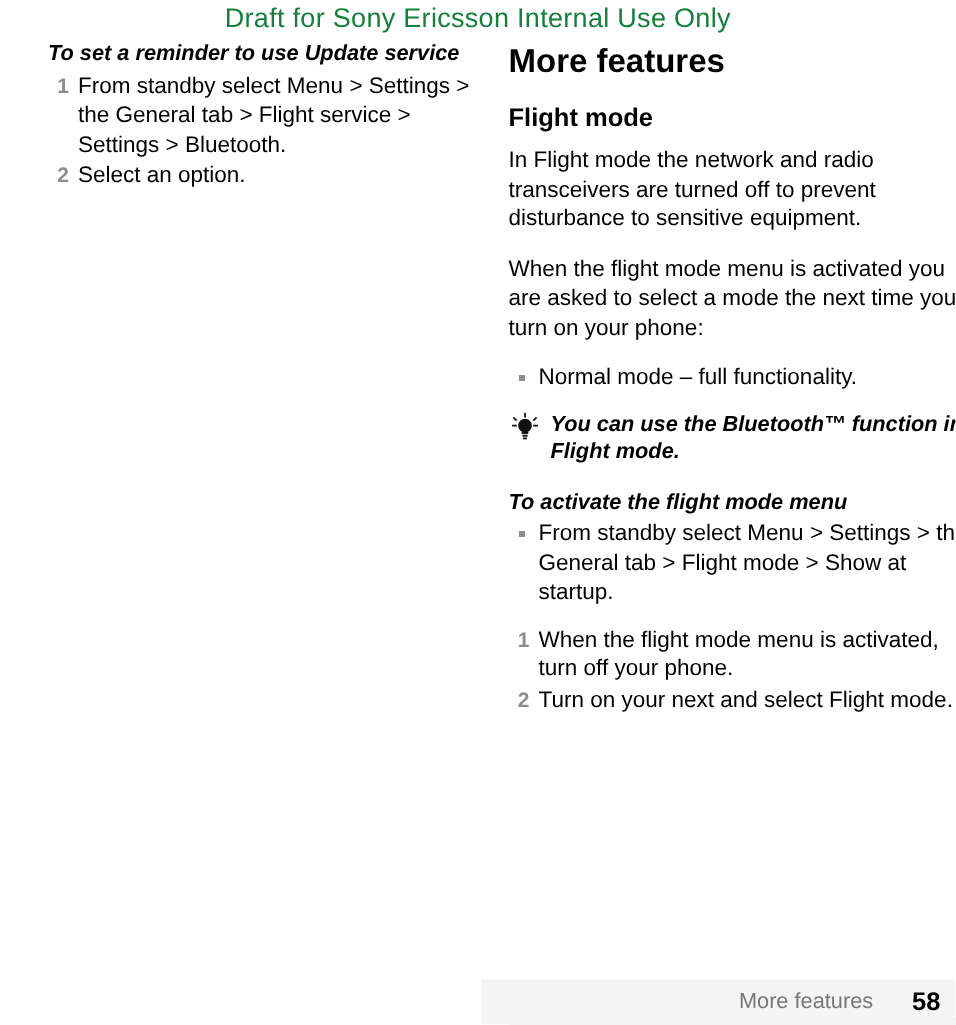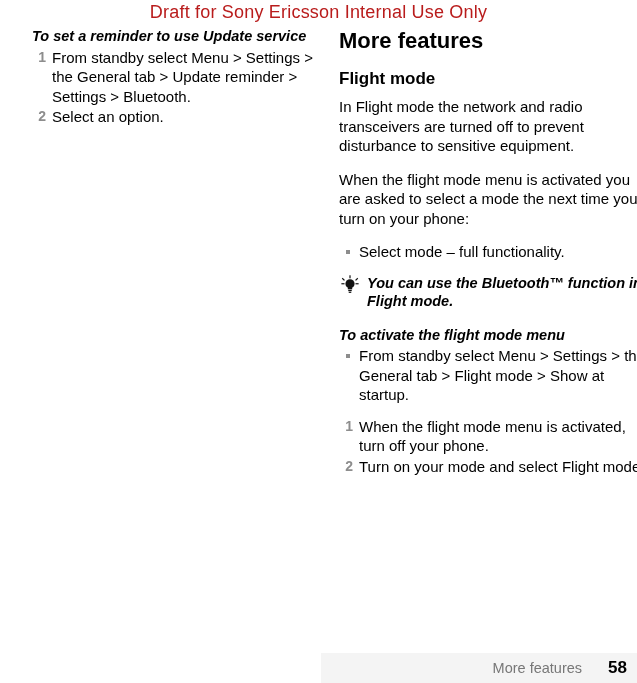--- a/index.html
+++ b/index.html
@@ -17,21 +17,21 @@
   }
 
   
   .draft-header {
     position: absolute;
     top: 0;
     left: 0;
     width: 637px;
     text-align: center;
     font-size: 18px;
-    color: #b91c1c;
+    color: #15803d;
     letter-spacing: 0.2px;
     line-height: 22px;
     padding-top: 1px;
     white-space: nowrap;
   }
 
   
   .page {
     position: absolute;
     top: 28px;
@@ -191,38 +191,38 @@
 
 <div class="draft-header">Draft for Sony Ericsson Internal Use Only</div>
 
 <div class="page">
 
   <div class="col col-left">
 
     <div class="h3">To set a reminder to use Update service</div>
 
     <ol class="steps">
-        <li><span>From standby select </span><span class="accent">Menu</span><span> &gt; </span><span class="accent">Settings</span><span> &gt; the </span><span class="accent">General</span><span> tab &gt; </span><span class="accent">Update reminder</span><span> &gt; </span><span class="accent">Settings</span><span> &gt; </span><span class="accent">Bluetooth</span><span>.</span></li>
+        <li><span>From standby select </span><span class="accent">Menu</span><span> &gt; </span><span class="accent">Settings</span><span> &gt; the </span><span class="accent">General</span><span> tab &gt; </span><span class="accent">Flight service</span><span> &gt; </span><span class="accent">Settings</span><span> &gt; </span><span class="accent">Bluetooth</span><span>.</span></li>
         <li><span>Select an option.</span></li>
       </ol>
 
   </div>
 
   <div class="col col-right">
 
     <div class="h1">More features</div>
 
     <div class="h2">Flight mode</div>
 
     <p class="body"><span>In </span><span class="accent">Flight mode</span><span> the network and radio transceivers are turned off to prevent disturbance to sensitive equipment.</span></p>
 
     <p class="body"><span>When the flight mode menu is activated you are asked to select a mode the next time you turn on your phone:</span></p>
 
     <ul class="bullets">
-        <li><span class="accent">Select mode</span><span> – full functionality.</span></li>
+        <li><span class="accent">Normal mode</span><span> – full functionality.</span></li>
       </ul>
 
     <div class="tip">
       <span class="tip-icon">
         <svg viewBox="0 0 24 24" width="22" height="22" aria-hidden="true">
           <g fill="#111111">
             <circle cx="12" cy="9.6" r="5"></circle>
             <rect x="9.6" y="14.1" width="4.8" height="1.5"></rect>
             <rect x="10.1" y="16.2" width="3.8" height="1.4"></rect>
             <rect x="10.6" y="18.2" width="2.8" height="1.3"></rect>
@@ -239,21 +239,21 @@
 
     <div class="h3">To activate the flight mode menu</div>
 
     <ul class="bullets">
         <li><span>From standby select </span><span class="accent">Menu</span><span> &gt; </span><span class="accent">Settings</span><span> &gt; the </span><span class="accent">General</span><span> tab &gt; </span><span class="accent">Flight mode</span><span> &gt; </span><span class="accent">Show at startup</span><span>.</span></li>
       </ul>
 
 
     <ol class="steps">
         <li><span>When the flight mode menu is activated, turn off your phone.</span></li>
-        <li><span>Turn on your mode and select </span><span class="accent">Flight mode</span><span>.</span></li>
+        <li><span>Turn on your next and select </span><span class="accent">Flight mode</span><span>.</span></li>
       </ol>
 
   </div>
 </div>
 
 <div class="footer">
   <div class="footer-bar"></div>
   <div class="footer-inner">
     <span class="footer-title">More features</span>
     <span class="footer-page">58</span>

